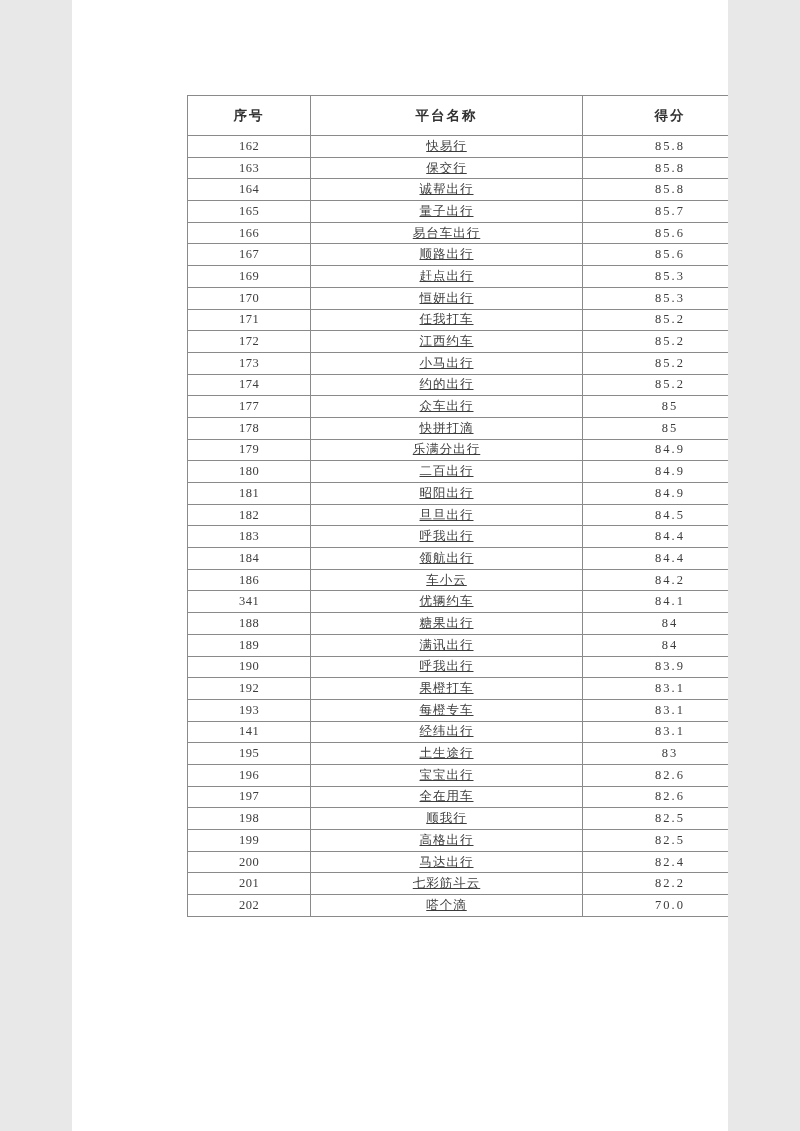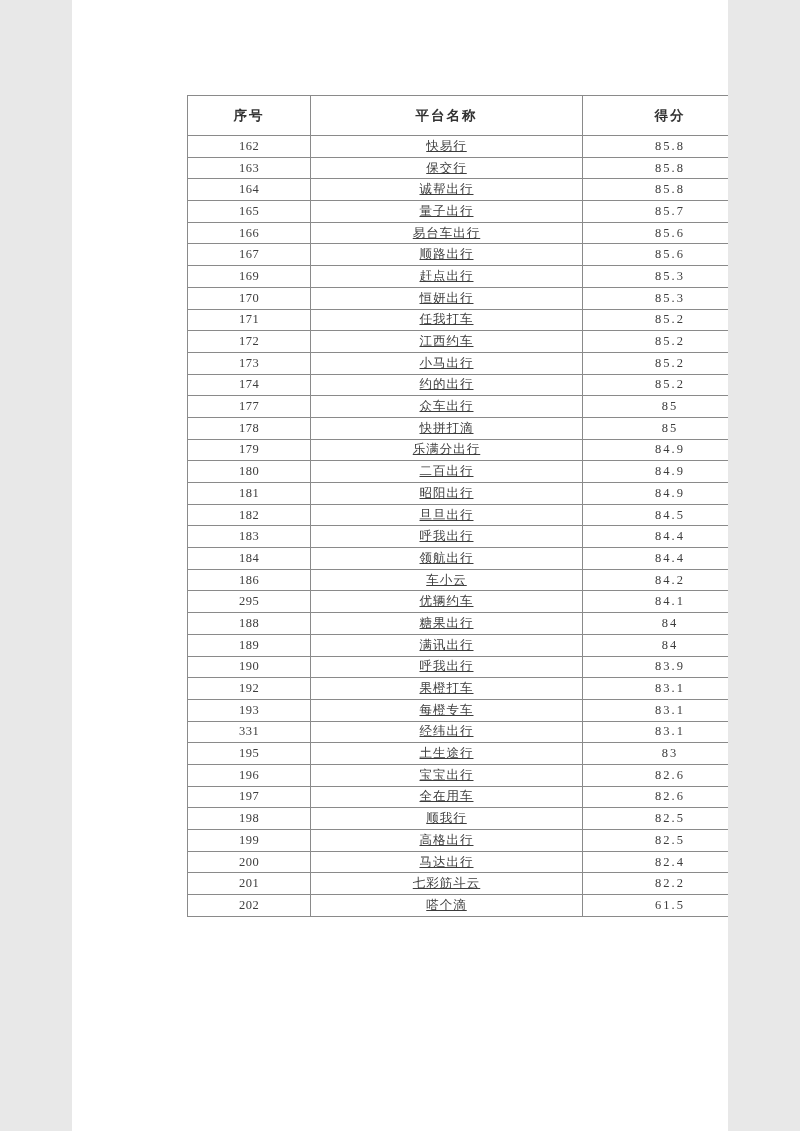--- a/index.html
+++ b/index.html
@@ -174,21 +174,21 @@
           <td class="serial-cell">184</td>
           <td class="name-cell">领航出行</td>
           <td class="score-cell">84.4</td>
         </tr>
         <tr>
           <td class="serial-cell">186</td>
           <td class="name-cell">车小云</td>
           <td class="score-cell">84.2</td>
         </tr>
         <tr>
-          <td class="serial-cell">295</td>
+          <td class="serial-cell">341</td>
           <td class="name-cell">优辆约车</td>
           <td class="score-cell">84.1</td>
         </tr>
         <tr>
           <td class="serial-cell">188</td>
           <td class="name-cell">糖果出行</td>
           <td class="score-cell">84</td>
         </tr>
         <tr>
           <td class="serial-cell">189</td>
@@ -204,21 +204,21 @@
           <td class="serial-cell">192</td>
           <td class="name-cell">果橙打车</td>
           <td class="score-cell">83.1</td>
         </tr>
         <tr>
           <td class="serial-cell">193</td>
           <td class="name-cell">每橙专车</td>
           <td class="score-cell">83.1</td>
         </tr>
         <tr>
-          <td class="serial-cell">331</td>
+          <td class="serial-cell">141</td>
           <td class="name-cell">经纬出行</td>
           <td class="score-cell">83.1</td>
         </tr>
         <tr>
           <td class="serial-cell">195</td>
           <td class="name-cell">土生途行</td>
           <td class="score-cell">83</td>
         </tr>
         <tr>
           <td class="serial-cell">196</td>
@@ -246,17 +246,17 @@
           <td class="score-cell">82.4</td>
         </tr>
         <tr>
           <td class="serial-cell">201</td>
           <td class="name-cell">七彩筋斗云</td>
           <td class="score-cell">82.2</td>
         </tr>
         <tr>
           <td class="serial-cell">202</td>
           <td class="name-cell">嗒个滴</td>
-          <td class="score-cell">61.5</td>
+          <td class="score-cell">70.0</td>
         </tr>
       </tbody>
   </table>
 </div>
 
 </body></html>

